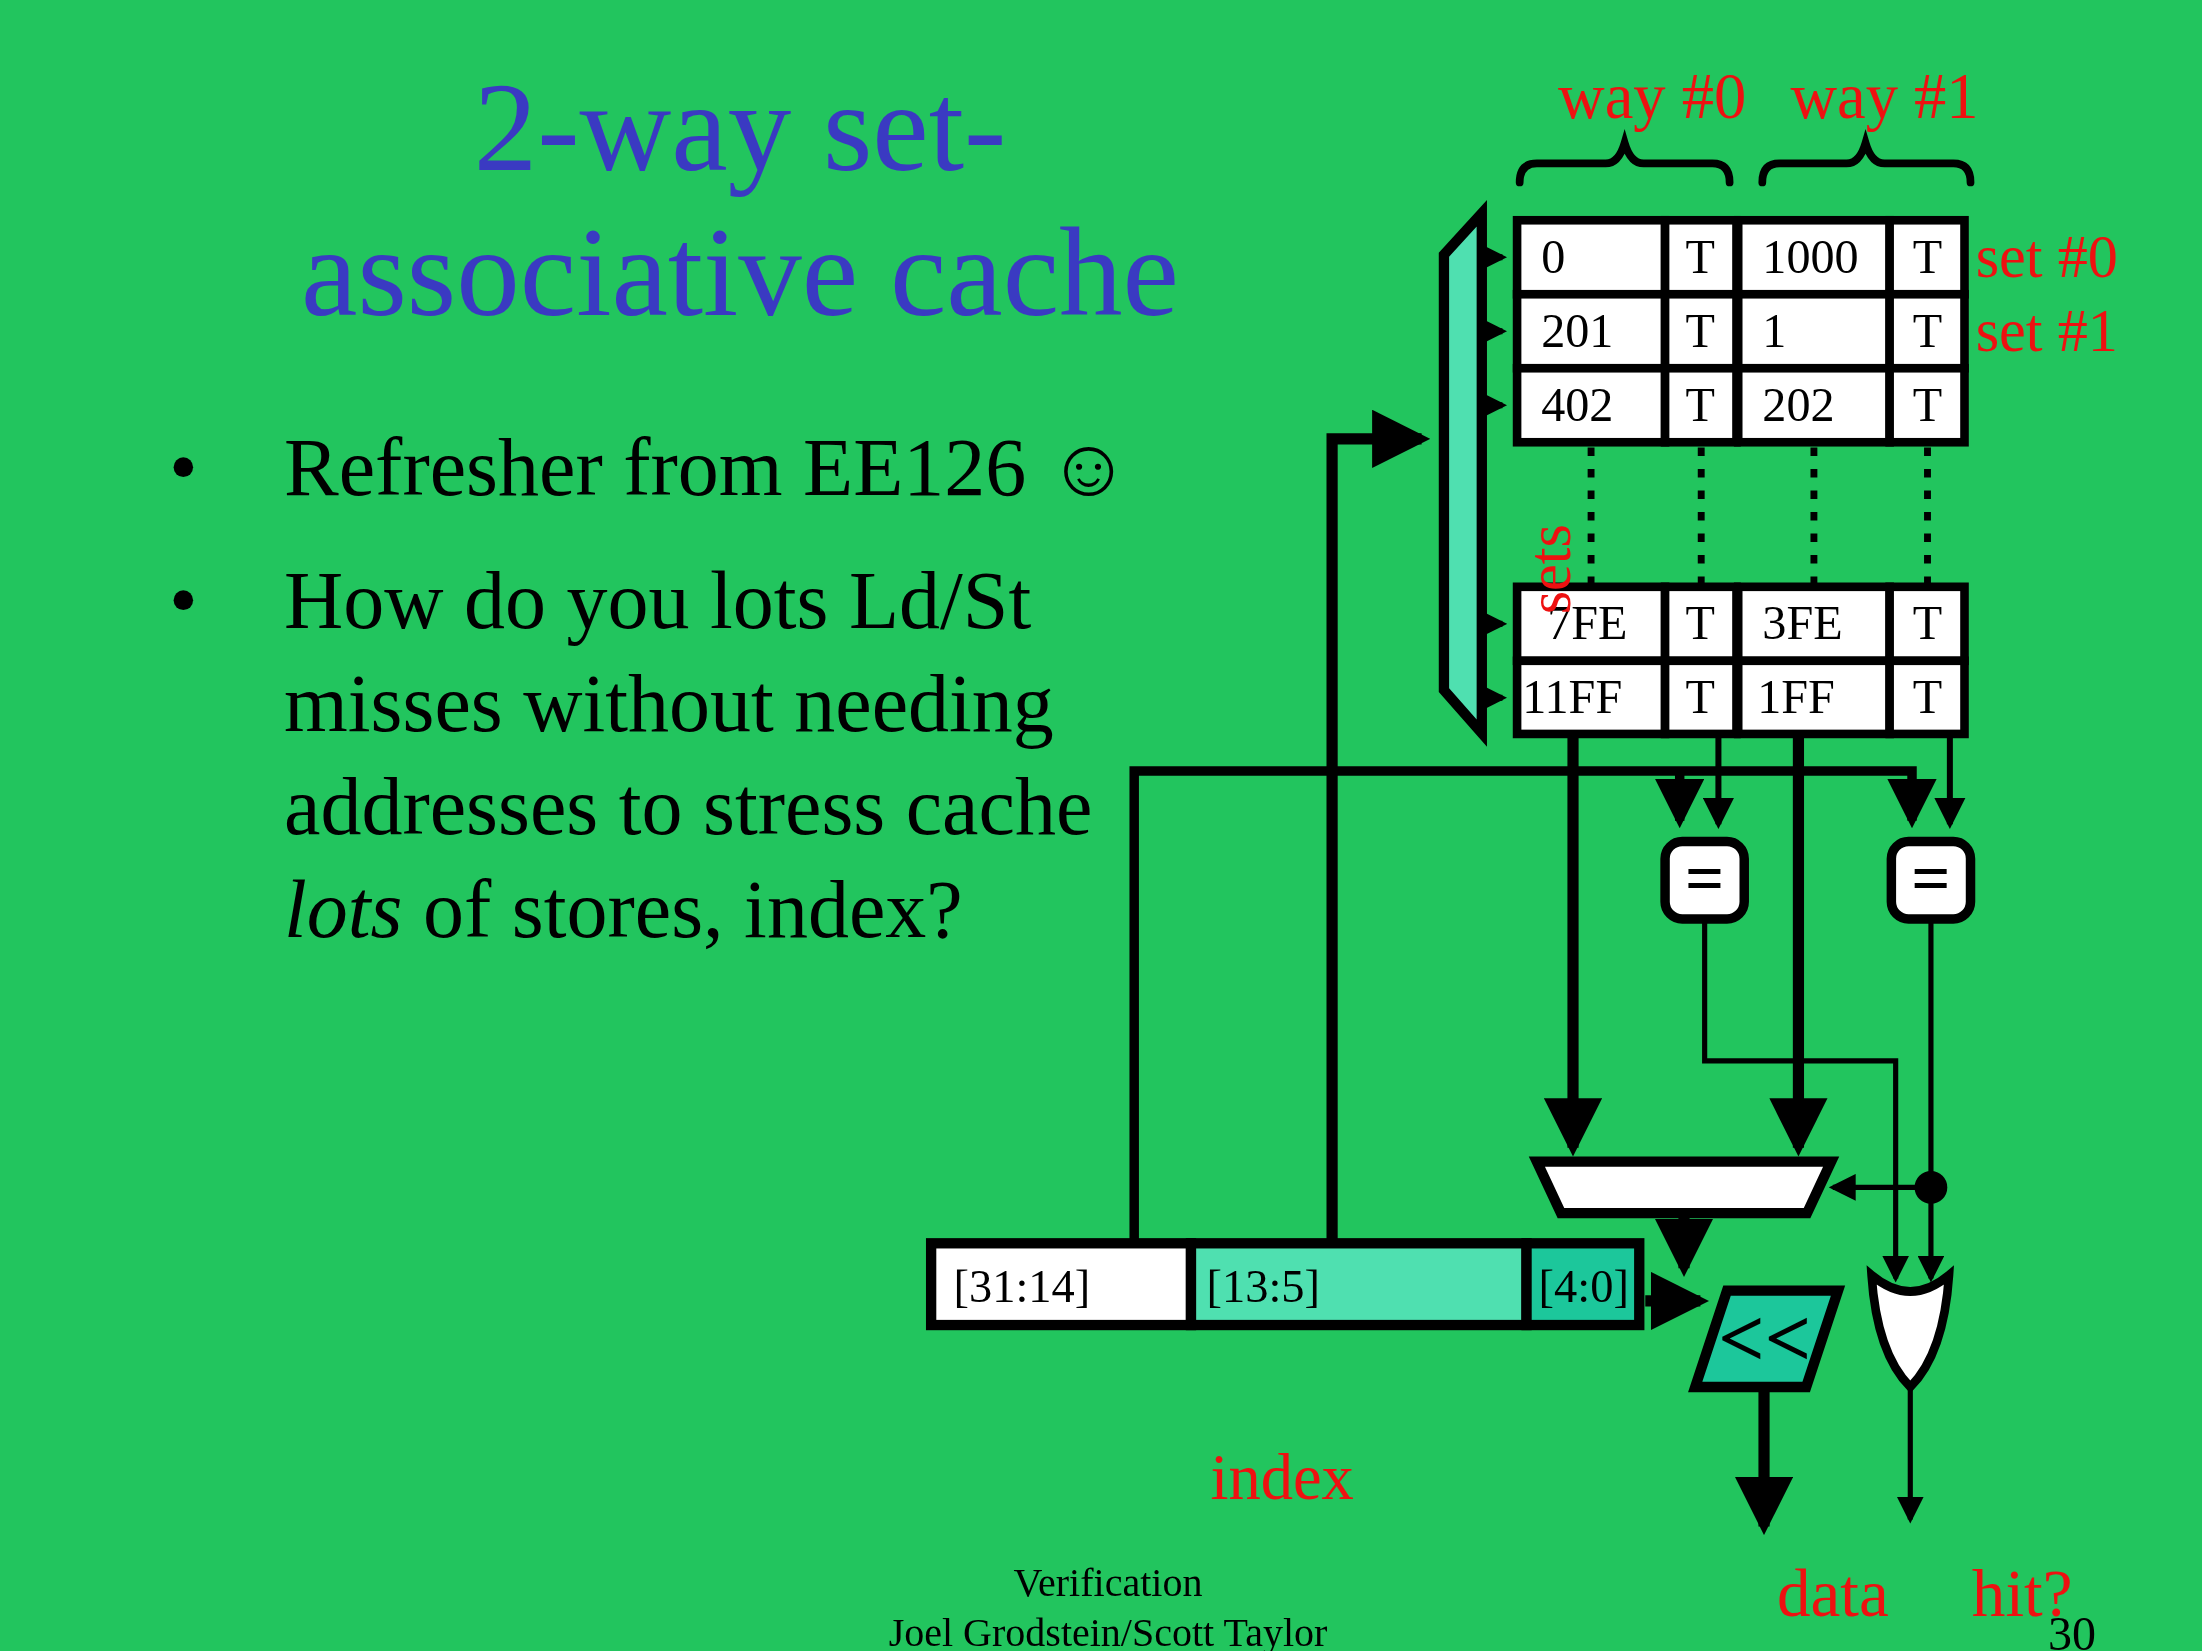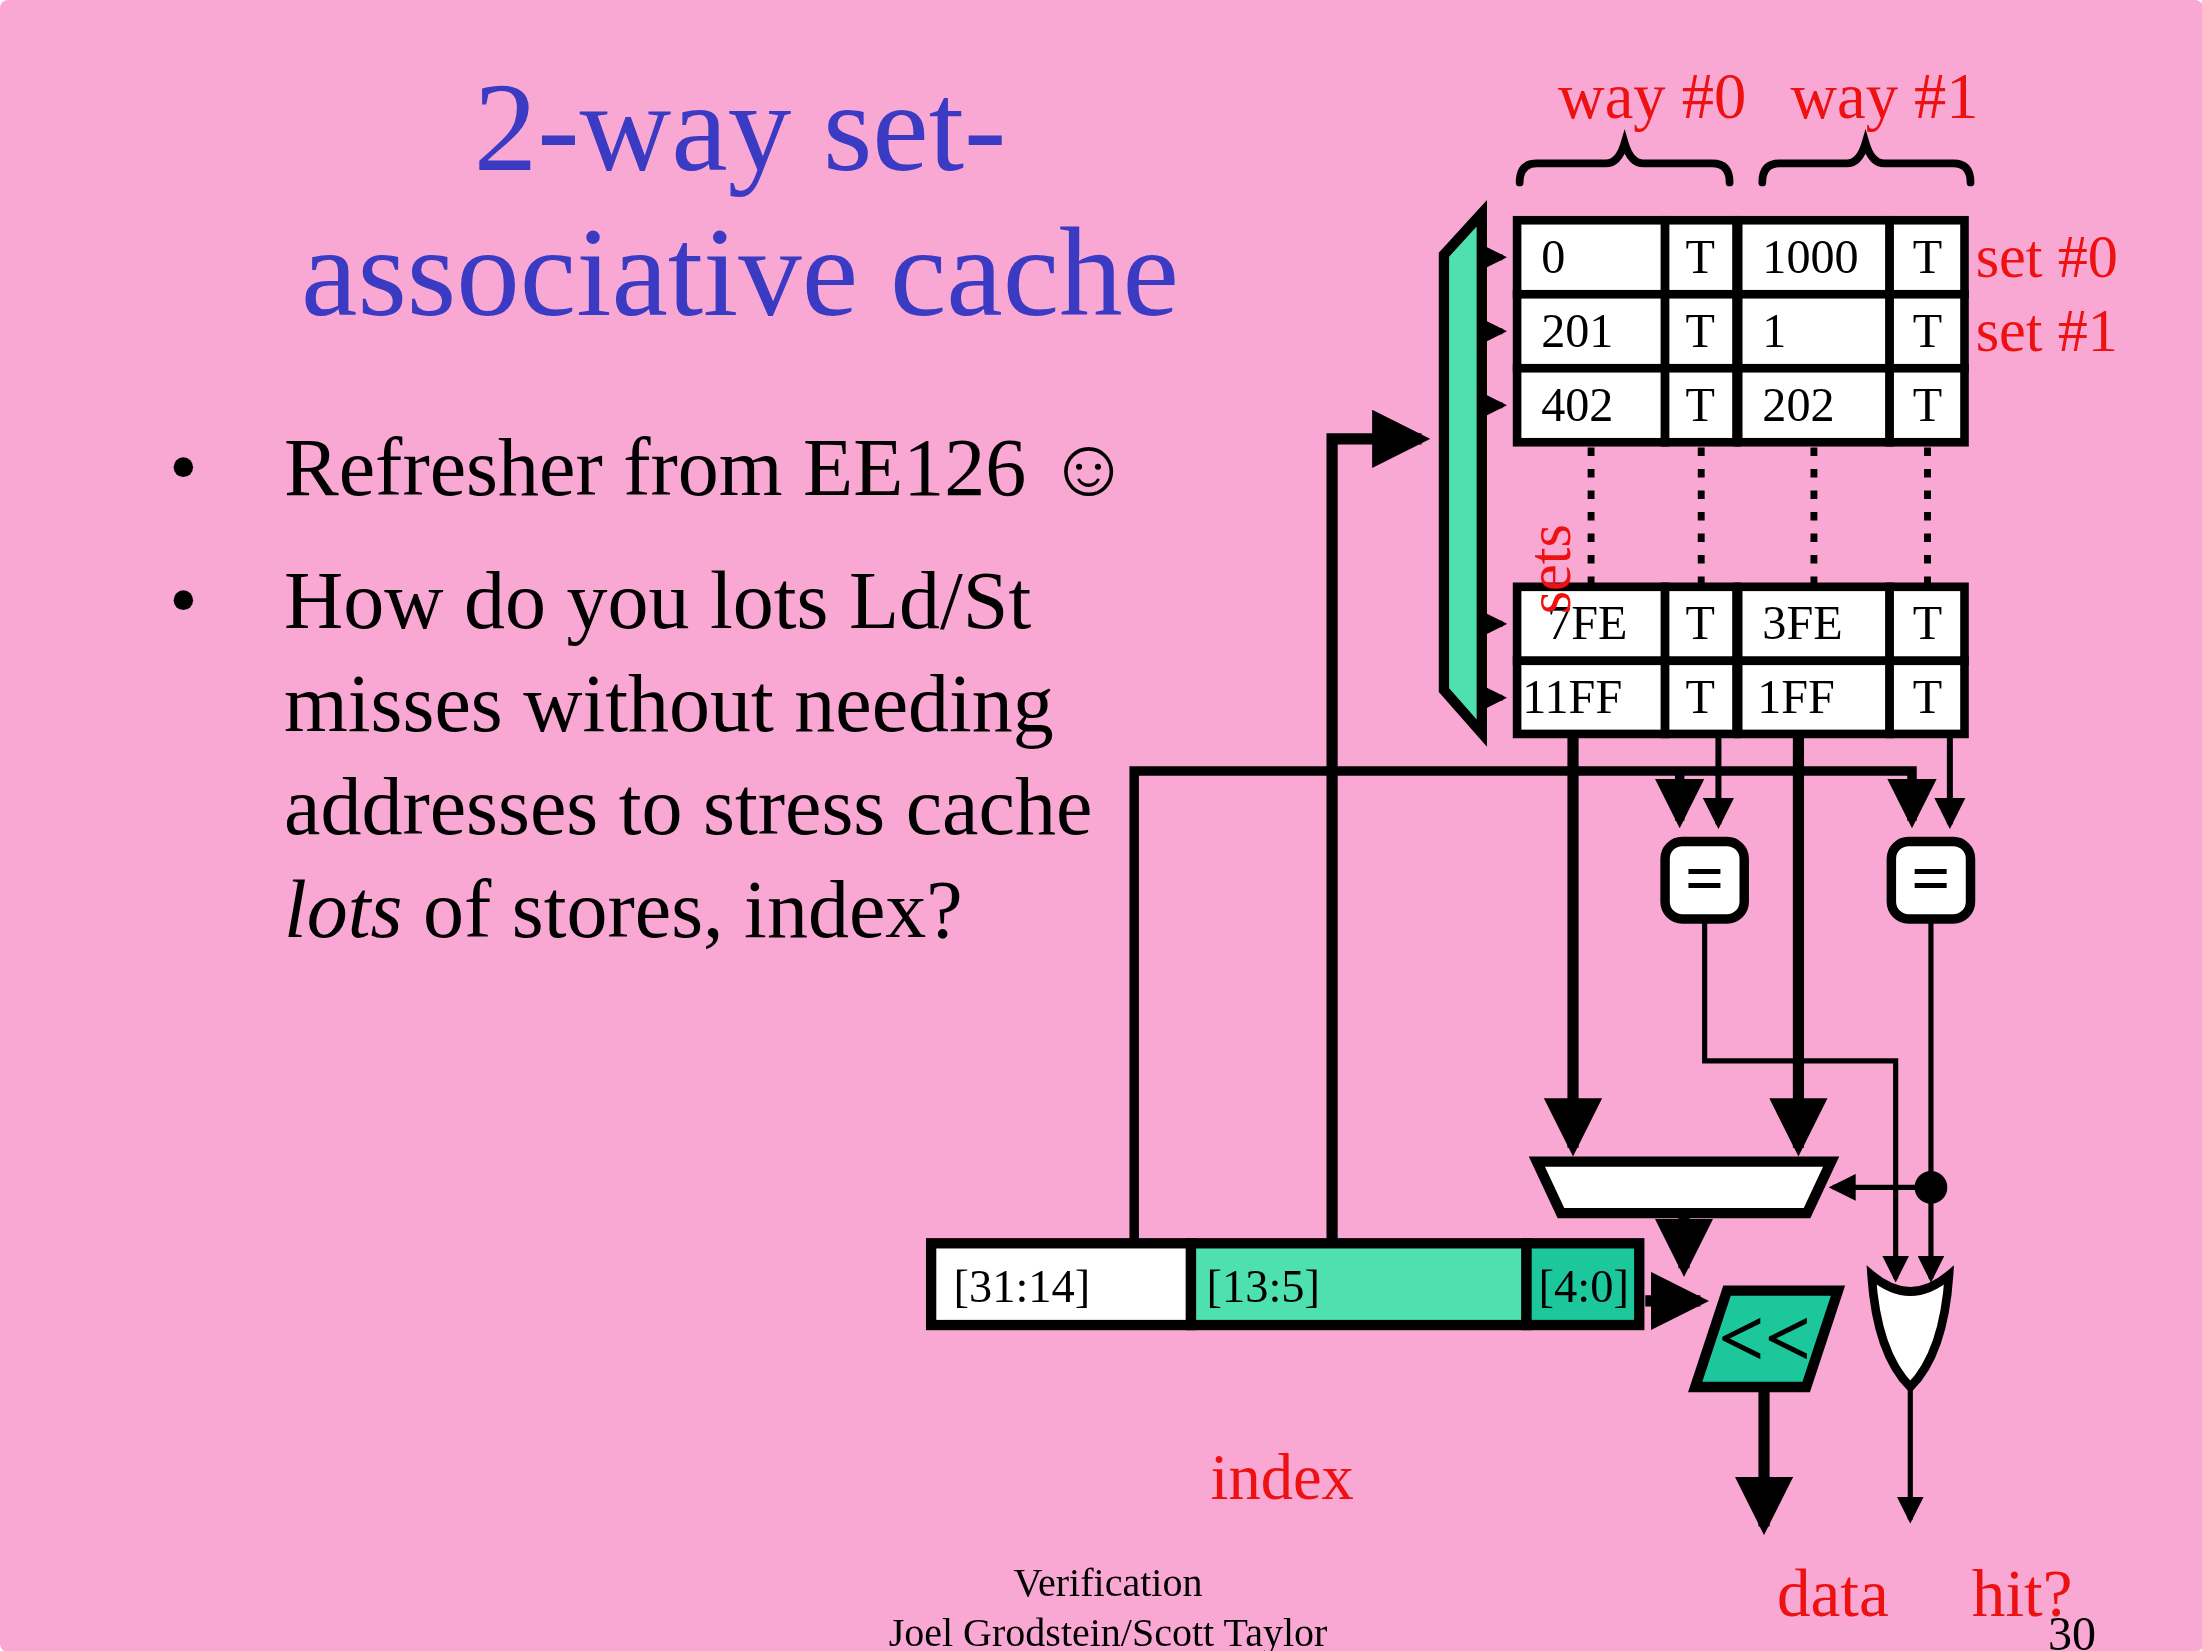--- a/index.html
+++ b/index.html
@@ -1,17 +1,17 @@
 <!DOCTYPE html>
 <html style="font-size:13.8px"><head>
 <meta charset="utf-8">
 <style>
   html,body{margin:0;padding:0;background:#ffffff;}
-  #slide{position:relative;width:2203px;height:1652px;background:#f9a8d4;overflow:hidden;
-         font-family:"Liberation Serif","DejaVu Serif",serif;border-radius:8px;}
+  #slide{position:relative;width:2203px;height:1652px;background:#22c55e;overflow:hidden;
+         font-family:"Liberation Serif","DejaVu Serif",serif;}
   .abs{position:absolute;}
   #title{left:198px;top:55px;width:1084px;text-align:center;color:#3A3AC2;
          font-size:127px;line-height:145px;}
   .bullet-row{position:absolute;left:169px;display:flex;color:#000;}
   .bullet-glyph{font-size:82px;line-height:103px;width:83px;flex:none;}
   .bullet-text{font-size:82px;line-height:103px;width:929px;margin-left:32px;}
   .it{font-style:italic;}
   #footer{left:1108px;top:1533px;transform:translateX(-50%);text-align:center;
           font-size:40px;line-height:50px;color:#000;margin-top:25px;}
   #pagenum{left:2048px;top:1606px;font-size:48px;color:#000;}

